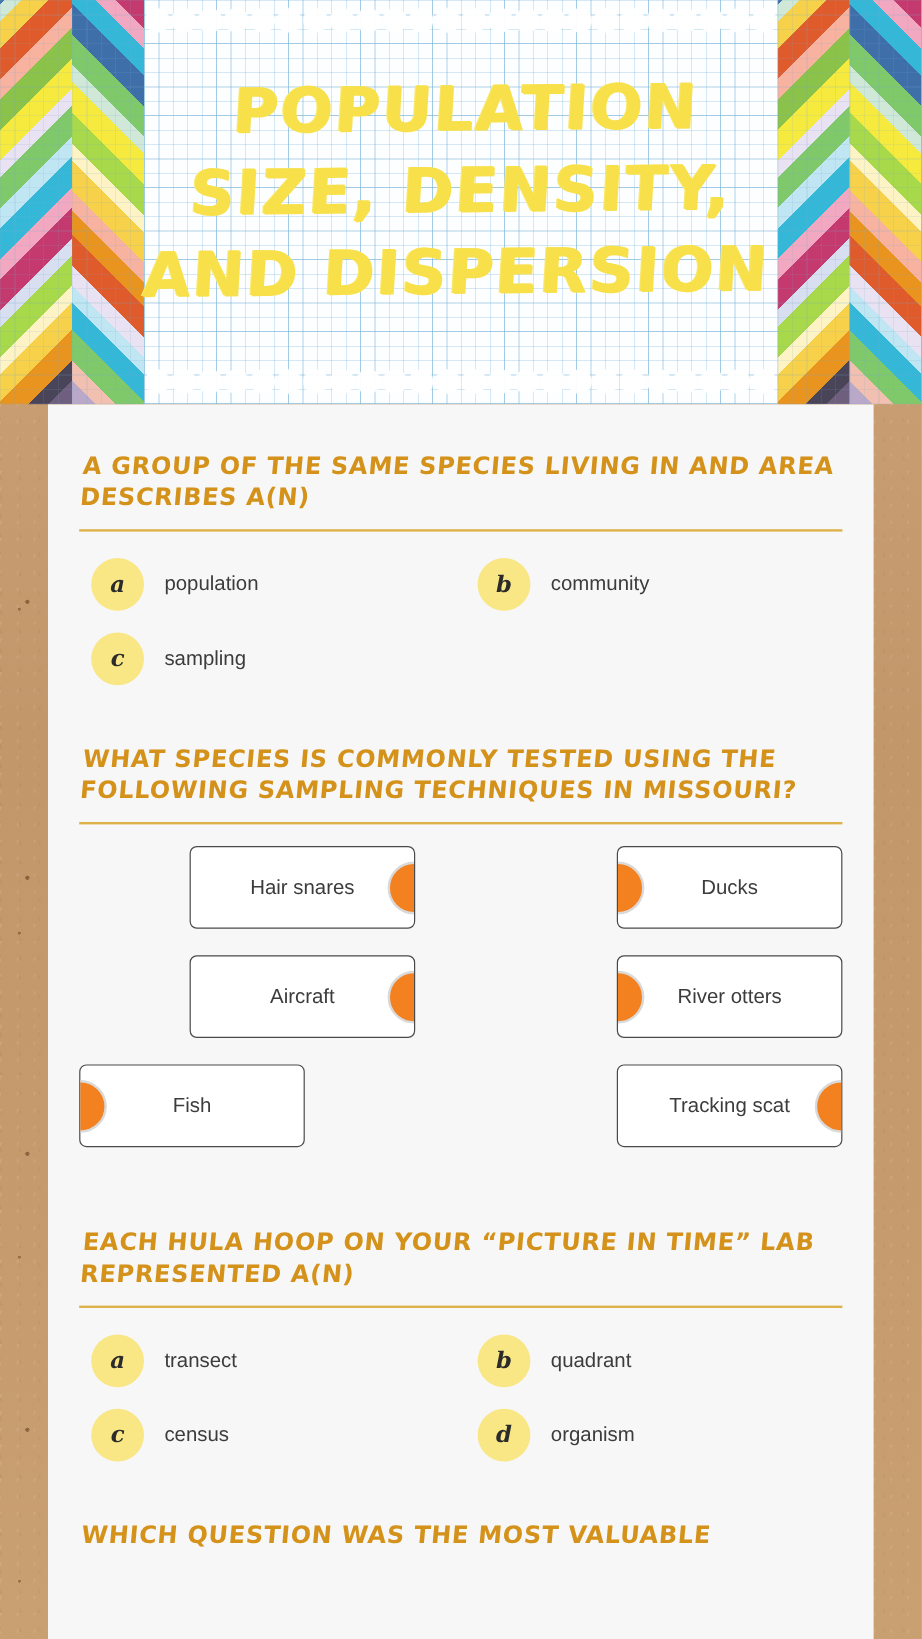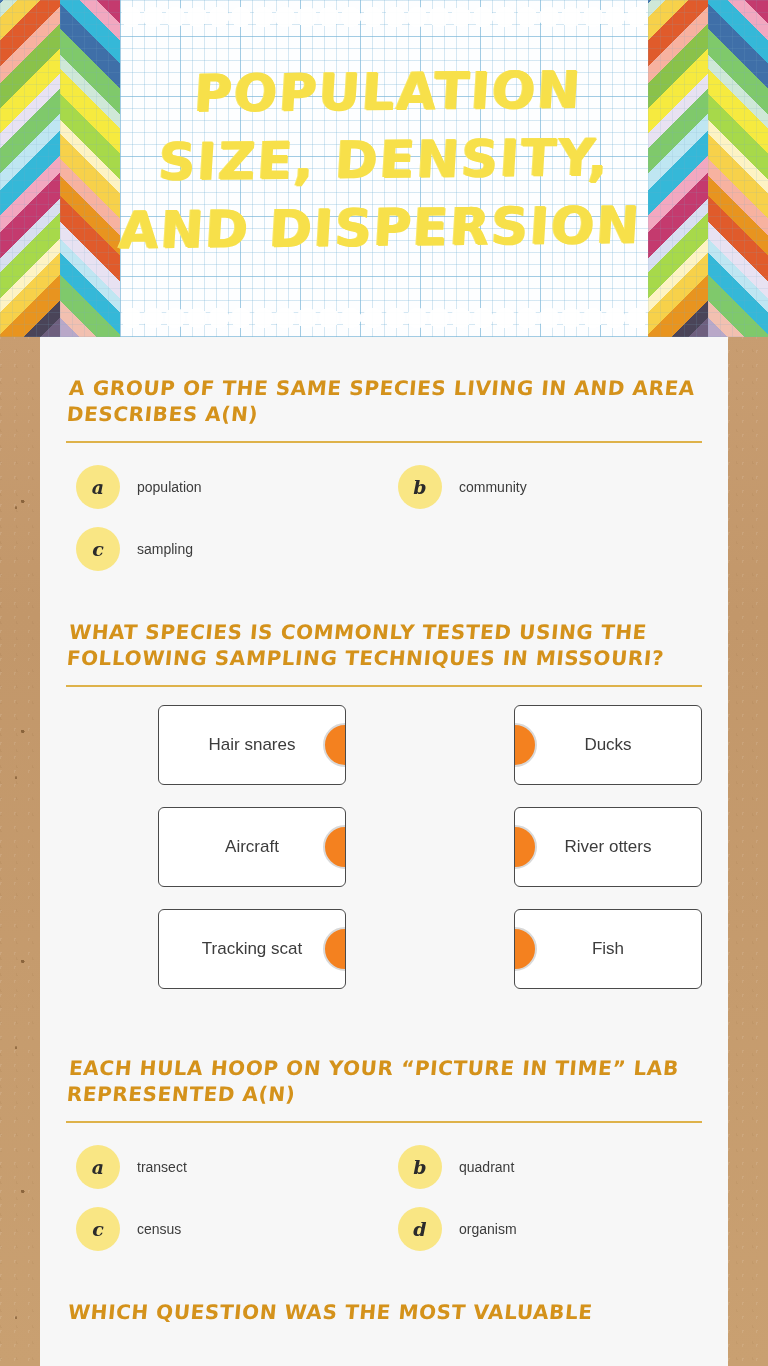--- a/index.html
+++ b/index.html
@@ -197,39 +197,39 @@
     display:flex;
     align-items:center;
     justify-content:center;
     font-family:"DejaVu Serif", serif;
     font-style:italic;
     font-weight:bold;
     font-size:19px;
     color:#2b2b2b;
   }
   .option-label {
-    font-size:14px;
+    font-size:17px;
     color:#3c3c3c;
     font-family:"Liberation Sans", sans-serif;
   }
   .option-item:nth-child(odd)  .option-bubble { margin-left:10px; }
   .option-item:nth-child(even) .option-bubble { margin-left:14px; }
 
   
   .match-list { margin-top:4px; }
   .match-row {
     display:flex;
     justify-content:space-between;
     align-items:center;
     margin-bottom:22px;
   }
   .match-box {
     position:relative;
     width:188px;
-    height:80px;
+    height:69px;
     background:#ffffff;
     border:1px solid #4a4a4a;
     border-radius:6px;
     display:flex;
     align-items:center;
     justify-content:center;
     font-size:17px;
     color:#3c3c3c;
     white-space:nowrap;
     overflow:hidden;
@@ -339,27 +339,27 @@
           <span>Aircraft</span>
           <span class="match-dot"></span>
         </div>
         <div class="match-box right">
           <span class="match-dot"></span>
           <span>River otters</span>
         </div>
       </div>
 
       <div class="match-row">
+        <div class="match-box right">
+          <span class="match-dot"></span>
+          <span>Fish</span>
+        </div>
         <div class="match-box left">
           <span>Tracking scat</span>
           <span class="match-dot"></span>
-        </div>
-        <div class="match-box right">
-          <span class="match-dot"></span>
-          <span>Fish</span>
         </div>
       </div>
 
       <div class="match-row">
       </div>
 
     </div>
   </div>
 
   <div class="question-block">

